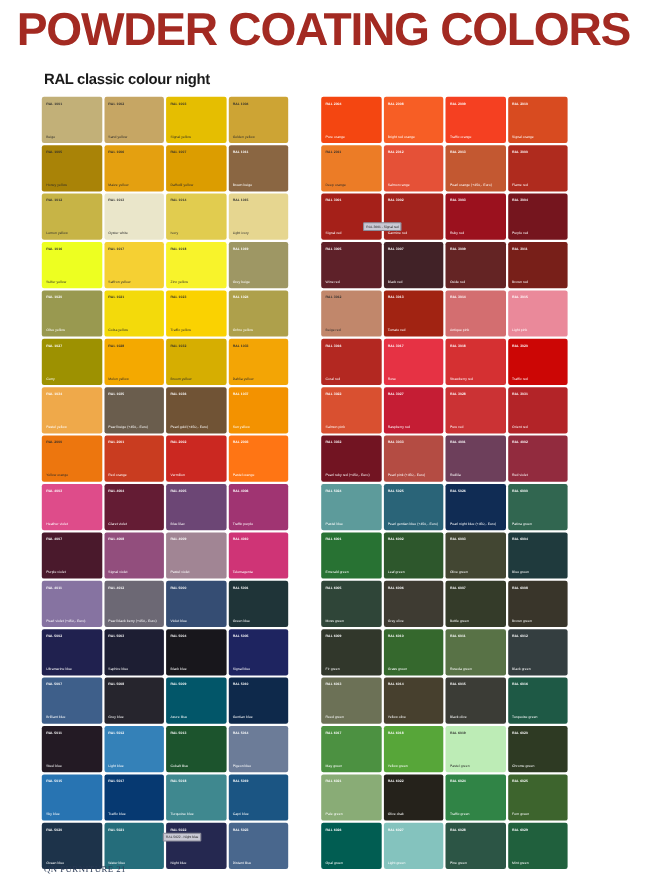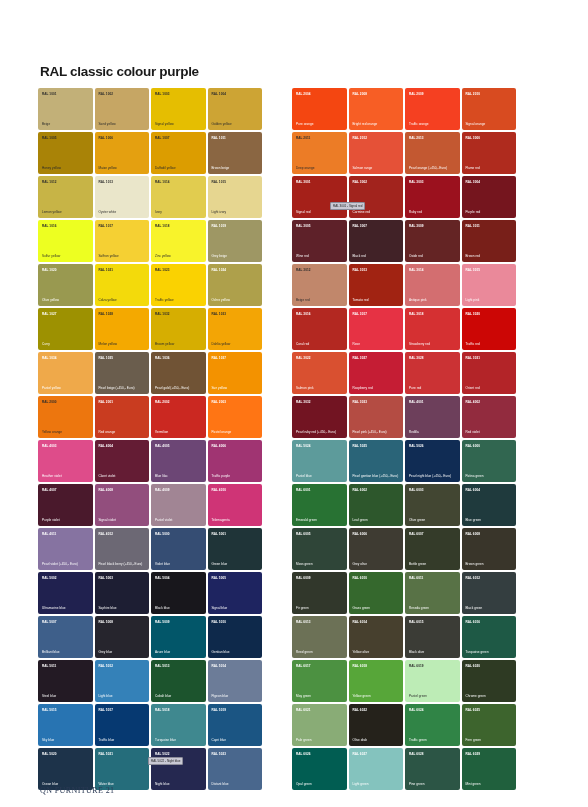--- a/index.html
+++ b/index.html
@@ -93,22 +93,23 @@
     letter-spacing: 0.4px;
     color: #2b3a55;
     font-family: "Liberation Serif", serif;
   }
 </style>
 </head>
 <body>
 
 <div class="page">
 
-
-  <div class="subtitle">RAL classic colour purple</div>
+  <div class="title">POWDER COATING COLORS</div>
+
+  <div class="subtitle">RAL classic colour night</div>
 
   <div class="chart" id="chart">
       <div class="block">
         <div class="row">
           <div class="swatch" style="background: rgb(194, 176, 120);">
             <span class="code dk">RAL 1001</span>
             <span class="cname dk">Beige</span>
           </div>
           <div class="swatch" style="background: rgb(198, 166, 100);">
             <span class="code dk">RAL 1002</span>

